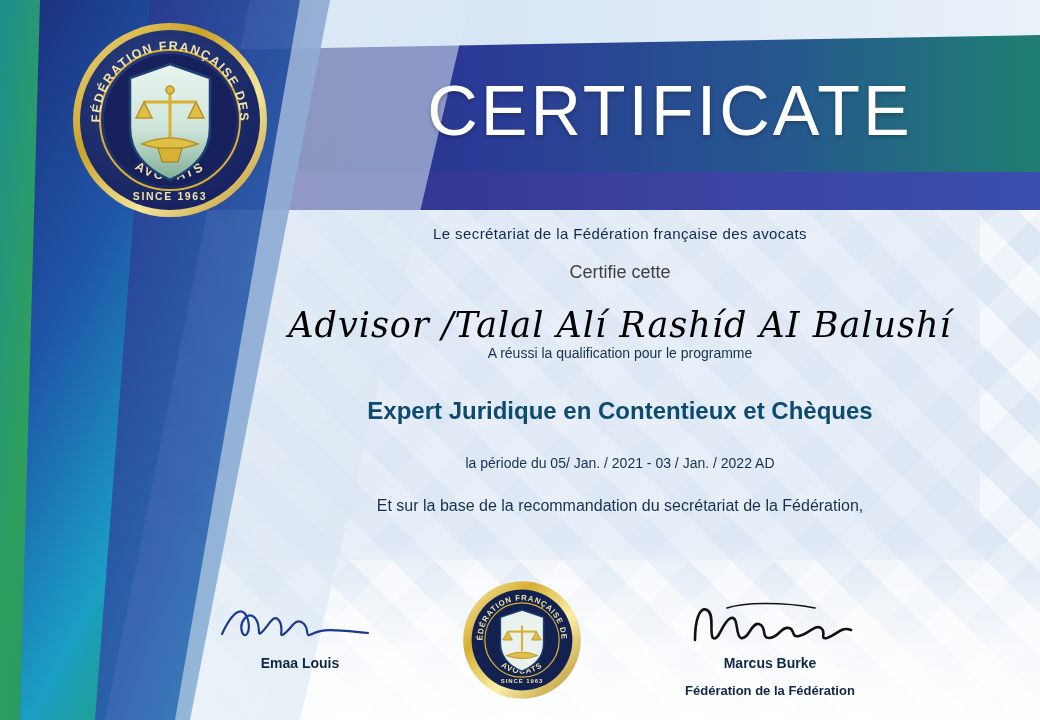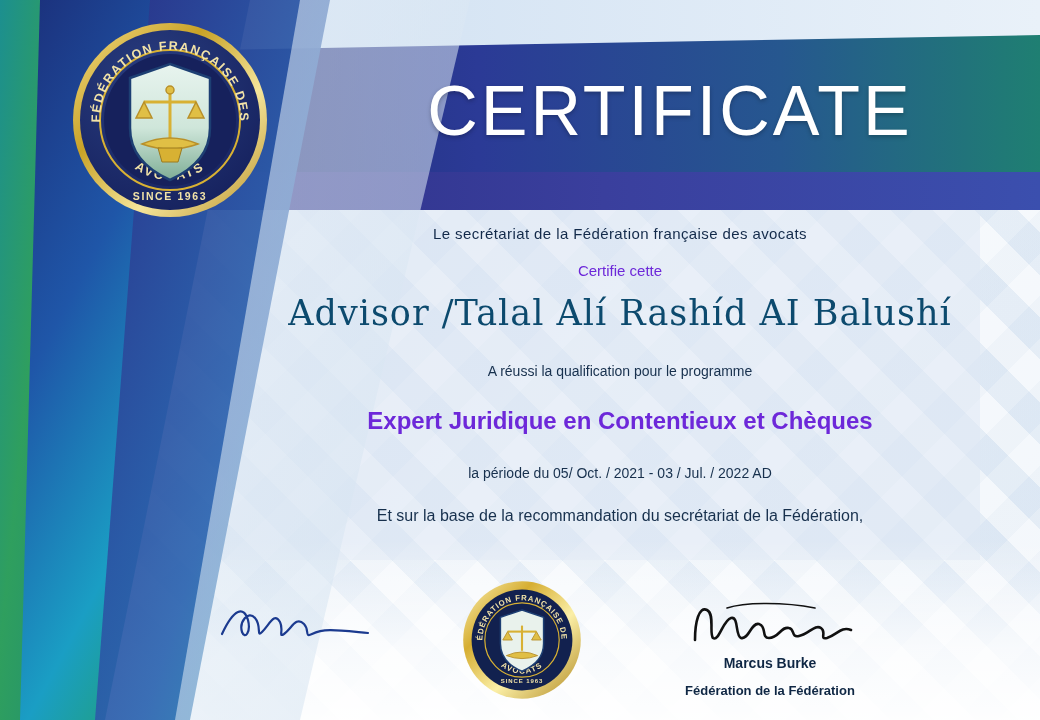--- a/index.html
+++ b/index.html
@@ -101,41 +101,41 @@
     text-align: center;
     color: #14213d;
   }
   .line-secretariat {
     font-size: 15px;
     letter-spacing: 0.4px;
     color: #132a4a;
     margin-bottom: 20px;
   }
   .line-certifie {
-    font-size: 15px;
-    color: #6d28d9;
-    margin-bottom: 14px;
+    font-size: 18px;
+    color: #404040;
+    margin-bottom: 22px;
   }
   .recipient {
     font-family: "DejaVu Serif", serif;
+    font-style: italic;
     font-size: 35px;
-    color: #0c4a6e;
+    color: #000000;
     letter-spacing: 1px;
-    margin-bottom: 30px;
     white-space: nowrap;
   }
   .line-qualification {
     font-size: 14px;
     color: #17304d;
-    margin-bottom: 28px;
+    margin-bottom: 36px;
   }
   .program {
     font-size: 24px;
     font-weight: bold;
-    color: #6d28d9;
+    color: #0c4a6e;
     margin-bottom: 30px;
   }
   .line-period {
     font-size: 14px;
     color: #17304d;
     margin-bottom: 26px;
   }
   .line-recommendation {
     font-size: 16px;
     color: #17304d;
@@ -291,21 +291,21 @@
       <text x="100" y="180" text-anchor="middle" font-family="'Liberation Sans',sans-serif" font-size="10.5" font-weight="bold" fill="#f2e3a8" letter-spacing="1.6">SINCE 1963</text>
     </svg>
   </div>
 
   <div class="body-block">
     <div class="line-secretariat">Le secrétariat de la Fédération  française des avocats</div>
     <div class="line-certifie">Certifie cette</div>
     <div class="recipient">Advisor /Talal Alí Rashíd AI Balushí</div>
     <div class="line-qualification">A réussi la qualification pour  le programme</div>
     <div class="program">Expert Juridique en Contentieux et Chèques</div>
-    <div class="line-period">la période du 05/ Oct. / 2021  - 03 / Jul. / 2022 AD</div>
+    <div class="line-period">la période du 05/ Jan. / 2021  - 03 / Jan. / 2022 AD</div>
     <div class="line-recommendation">Et sur la base de la recommandation  du secrétariat de la Fédération,</div>
   </div>
 
   <div class="seal-bottom">
     <svg viewBox="0 0 200 200" width="120" height="120">
       <defs>
         <linearGradient id="goldRing2" x1="0" y1="0" x2="1" y2="1">
           <stop offset="0%" stop-color="#fdf3b8"></stop>
           <stop offset="30%" stop-color="#d6ae32"></stop>
           <stop offset="60%" stop-color="#fbefa7"></stop>
@@ -337,20 +337,21 @@
     </svg>
   </div>
 
   <div class="sig sig-left">
     <div class="sig-mark">
       <svg width="200" height="46" viewBox="0 0 200 46">
         <path d="M22 34 C34 8, 44 6, 48 20 C51 32, 45 40, 42 32 C39 22, 48 10, 55 18 C62 26, 56 38, 62 32 C70 24, 74 12, 80 22 C84 30, 78 38, 84 34 C92 28, 96 16, 104 24 C110 30, 104 38, 112 34 C124 28, 136 30, 168 33" fill="none" stroke="#1b3a8f" stroke-width="2.2" stroke-linecap="round"></path>
       </svg>
     </div>
     <div class="sig-rule"></div>
+    <div class="sig-name">Emaa Louis</div>
   </div>
 
   <div class="sig sig-right">
     <div class="sig-mark">
       <svg width="210" height="46" viewBox="0 0 210 46">
         <path d="M30 40 C30 22, 34 6, 42 10 C50 14, 44 34, 48 38 C54 42, 58 20, 66 18 C74 16, 70 36, 76 38 C84 40, 86 22, 94 24 C102 26, 96 38, 104 38 C114 38, 116 26, 124 28 C130 29, 126 38, 134 36 C144 34, 150 24, 156 28 C162 32, 154 40, 162 38 C172 35, 176 26, 186 30" fill="none" stroke="#111111" stroke-width="2.6" stroke-linecap="round"></path>
         <path d="M62 8 C80 2, 120 2, 150 8" fill="none" stroke="#111111" stroke-width="1.6" stroke-linecap="round"></path>
       </svg>
     </div>
     <div class="sig-rule"></div>

